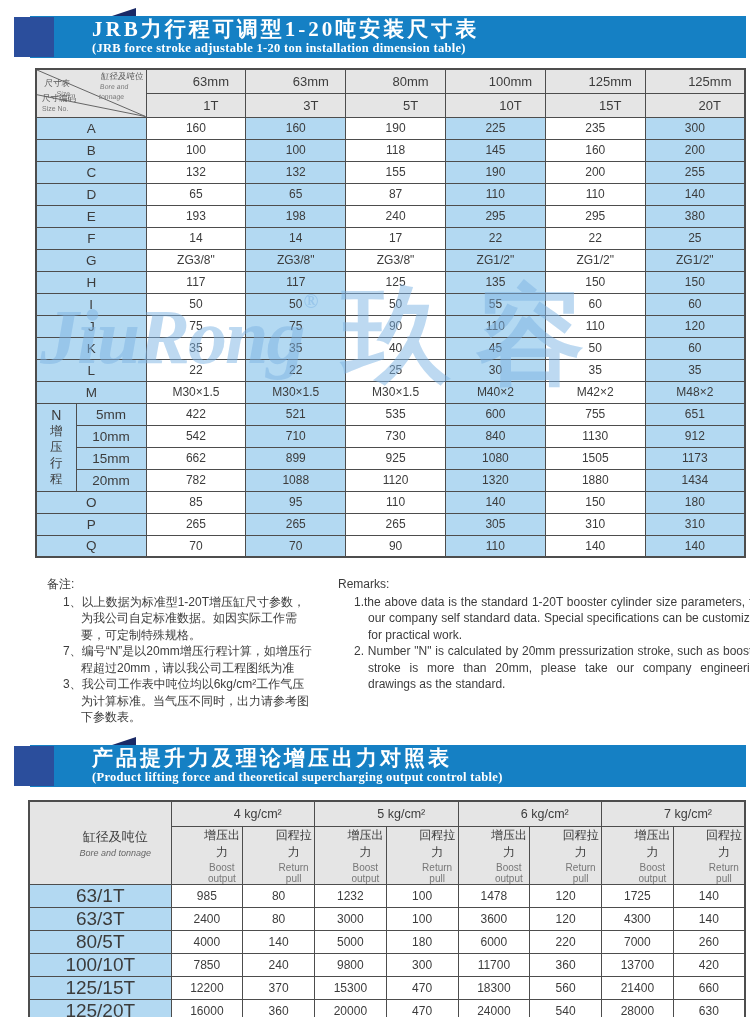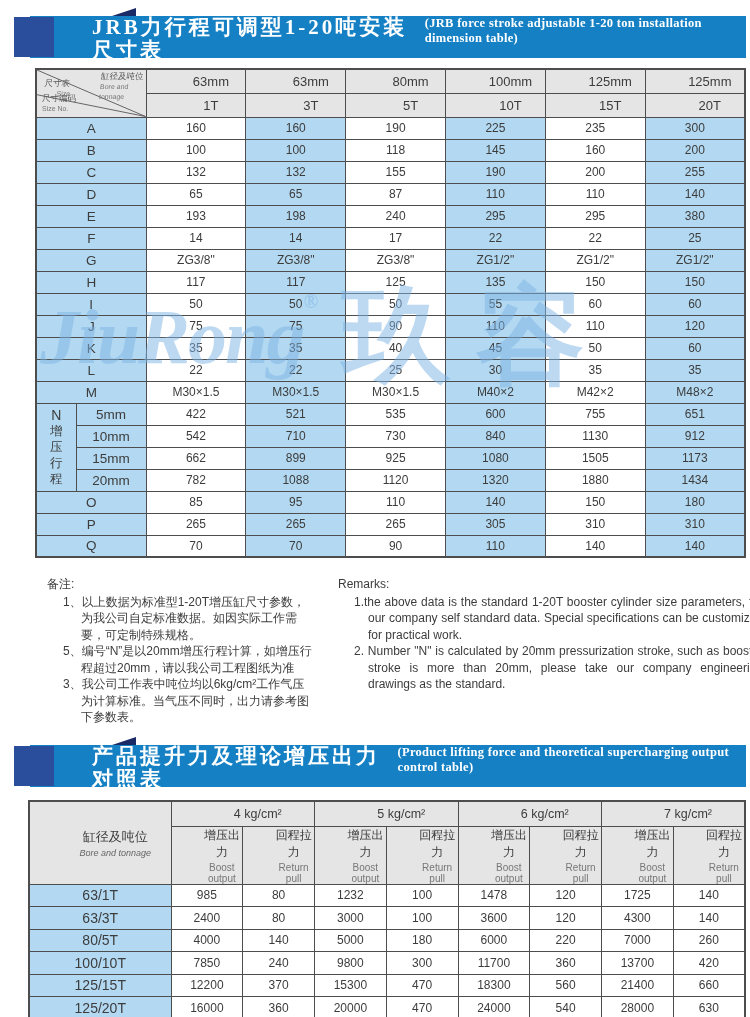--- a/index.html
+++ b/index.html
@@ -7,21 +7,21 @@
   body {
     width:750px; height:1017px; position:relative; overflow:hidden;
     font-family:"Liberation Sans", sans-serif; color:#3c3c3c;
   }
 
   
   .banner {
     position:absolute; left:30px; width:716px; height:42px;
     background:#1580c4; color:#fff;
     font-family:"Liberation Serif", serif;
-    display:flex; flex-direction:row; justify-content:center;
+    display:flex; flex-direction:column; justify-content:center;
     padding-left:62px;
   }
   .banner .sq {
     position:absolute; left:-16px; top:1px; width:40px; height:40px;
     background:#2b4e9c; z-index:2;
   }
   .banner .fold {
     position:absolute; left:82px; top:-8px; width:24px; height:8px;
     background:#1a2a66;
     clip-path:polygon(100% 0, 100% 100%, 0 100%);
@@ -80,21 +80,21 @@
   #remarks .col-en { flex:1; text-align:justify; }
   #remarks .rtitle { margin-bottom:1px; }
   #remarks .item { padding-left:18px; text-indent:-18px;margin-left:16px; }
   #remarks .col-en .item { padding-left:14px; text-indent:-14px; }
 
   
   #table2 { position:absolute; left:28px; top:800px; width:718px; border:2px solid #4d4d4d; }
   #table2 thead tr.r1 th { height:25px; font-size:12.5px; }
   #table2 thead tr.r2 th { height:35px; }
   #table2 tbody td { height:22.5px; }
-  #table2 td.lbl2 { font-size:14px; }
+  #table2 td.lbl2 { font-size:19px; }
   .corner2 .zh { font-size:13px; }
   .corner2 .en { font-size:9px; color:#666; margin-top:2px;font-style:italic; }
   .sub .subzh { font-size:12px; }
   .sub .suben { font-size:10px; color:#777; margin-top:1px; }
 </style>
 </head>
 <body>
 
 <div class="banner" id="banner1">
   <div class="sq"></div>
@@ -343,21 +343,21 @@
 
 <div id="watermark">
   <span class="wm-script"><span>JiuRong</span><span class="wm-reg">®</span></span>
   <span class="wm-zh">玖容</span>
 </div>
 
 <div id="remarks">
   <div class="col-zh">
     <div class="rtitle">备注:</div>
     <div class="item">1、以上数据为标准型1-20T增压缸尺寸参数，为我公司自定标准数据。如因实际工作需要，可定制特殊规格。</div>
-    <div class="item">5、编号“N”是以20mm增压行程计算，如增压行程超过20mm，请以我公司工程图纸为准</div>
+    <div class="item">7、编号“N”是以20mm增压行程计算，如增压行程超过20mm，请以我公司工程图纸为准</div>
     <div class="item">3、我公司工作表中吨位均以6kg/cm²工作气压为计算标准。当气压不同时，出力请参考图下参数表。</div>
   </div>
   <div class="col-en">
     <div class="rtitle">Remarks:</div>
     <div class="item">1.the above data is the standard 1-20T booster cylinder size parameters, for our company self standard data. Special specifications can be customized for practical work.</div>
     <div class="item">2. Number "N" is calculated by 20mm pressurization stroke, such as booster stroke is more than 20mm, please take our company engineering drawings as the standard.</div>
   </div>
 </div>
 
 <div class="banner" id="banner2">

